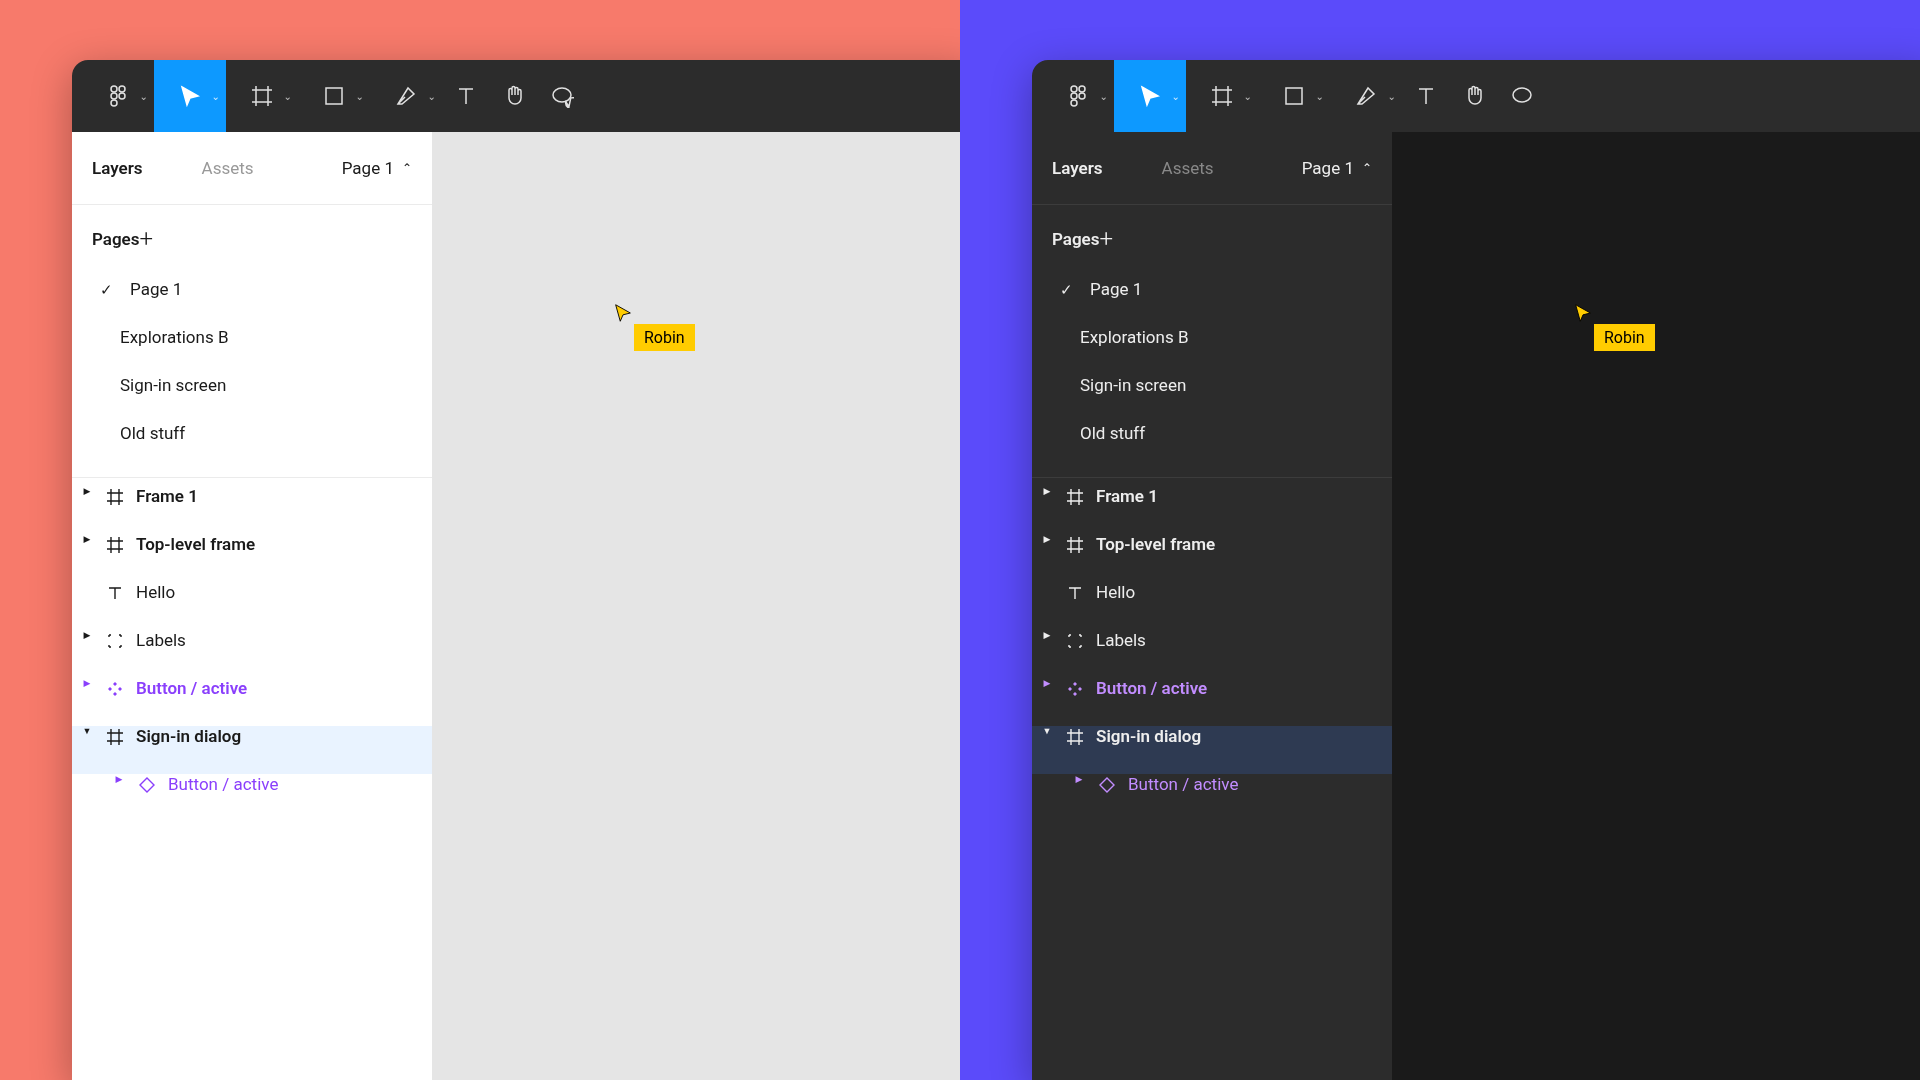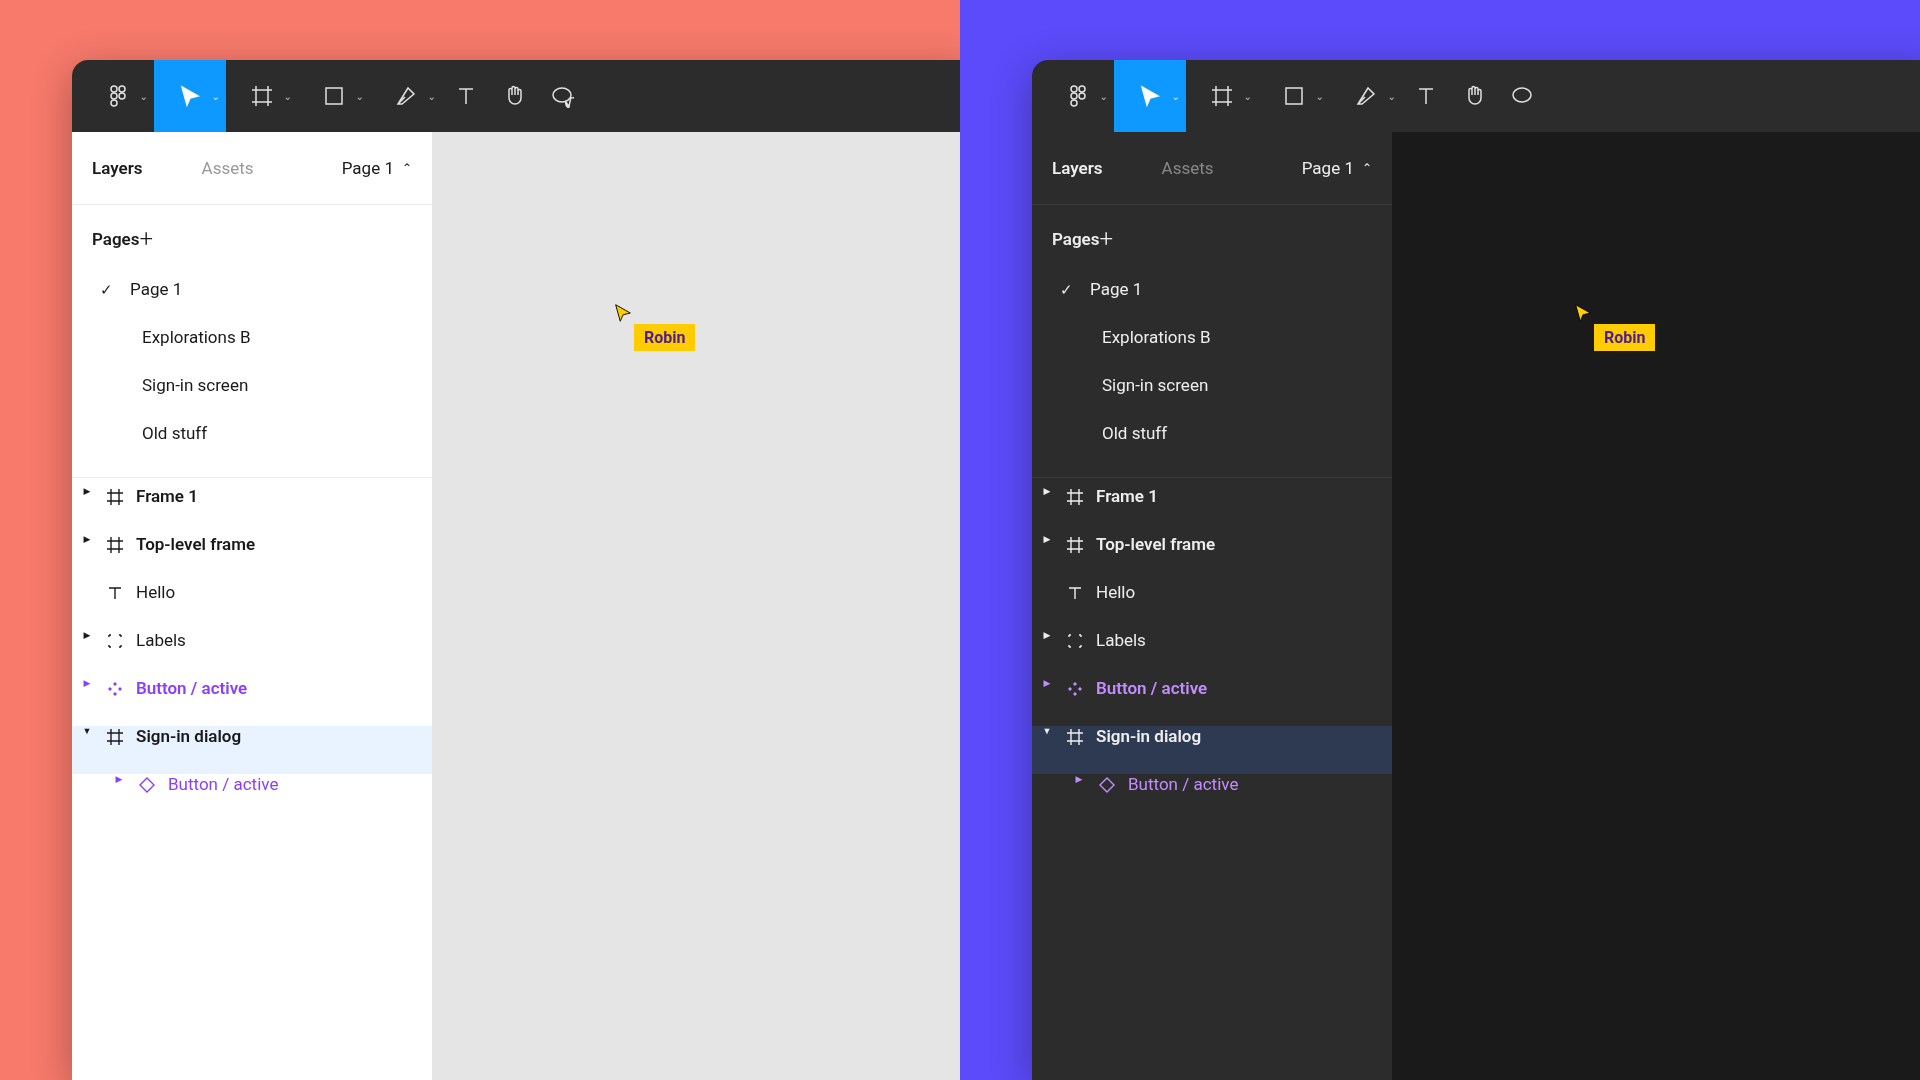--- a/index.html
+++ b/index.html
@@ -28,37 +28,37 @@
 .tab.inactive { font-weight: 400; color: #999; margin-left: 33px; }
 .dark .tab.inactive { color: #888; }
 .page-sel { margin-left: auto; font-size: 17px; display: flex; align-items: center; gap: 8px; }
 .section-hd { display: flex; align-items: center; justify-content: flex-start; padding: 20px 20px 12px 20px; font-size: 17px; font-weight: 600; }
 .plus { font-size: 24px; font-weight: 300; }
 .page-list { padding: 0 0 20px 0; border-bottom: 1px solid rgba(0,0,0,0.08); }
 .dark .page-list { border-bottom: 1px solid rgba(255,255,255,0.08); }
 .page-item { display: flex; align-items: center; height: 48px; padding-left: 28px; font-size: 17px; gap: 14px; }
 .check { width: 16px; display: inline-block; }
 .page-item.selected .check::before { content: "✓"; font-size: 15px; }
-.page-item:not(.selected) { padding-left: 48px; margin-left: 22px; }
+.page-item:not(.selected) { padding-left: 48px; }
 .layer-list { padding-top: 8px; }
 .layer { display: flex; height: 48px; padding-left: 8px; font-size: 17px; gap: 10px; }
 .disc { width: 14px; display: flex; justify-content: center; font-size: 10px; }
 .disc.right::before { content: "▶"; font-size: 9px; }
 .disc.down::before { content: "▼"; font-size: 9px; }
 .licon { width: 22px; height: 22px; display: flex; align-items: center; justify-content: center; }
 .licon svg { width: 18px; height: 18px; stroke: currentColor; fill: none; stroke-width: 1.4; }
 .bold { font-weight: 600; }
 .purple { color: #8A3FFC; }
 .dark .purple { color: #C28DFF; }
 .layer.selected.light-sel { background: #E9F3FF; }
 .layer.selected.dark-sel { background: #2E3A52; }
 .layer.nested { padding-left: 40px; }
 .cursor-tag { position: absolute; }
 .cursor-ptr { width: 22px; height: 22px; }
-.cursor-label { background: #FFCC00; color: #4c1d95; font-size: 16px; font-weight: 700; padding: 4px 10px; position: absolute; top: 22px; left: 22px; white-space: nowrap; }
+.cursor-label { background: #FFCC00; color: #000000; font-size: 16px; font-weight: 400; padding: 4px 10px; position: absolute; top: 22px; left: 22px; white-space: nowrap; }
 </style>
 </head>
 <body>
 
 <div class="half left">
   <div class="app-window light">
     <div class="toolbar">
       <div class="tool tool-wide">
         <svg viewBox="0 0 24 24">
             <circle cx="8" cy="5" r="3"></circle>

